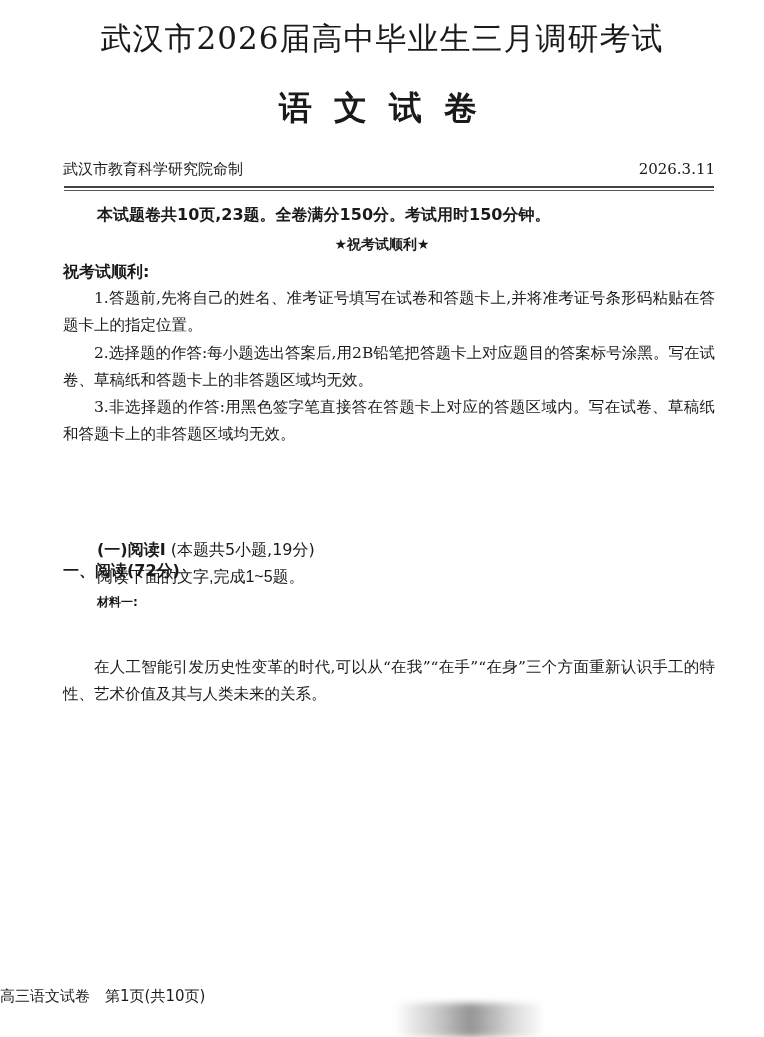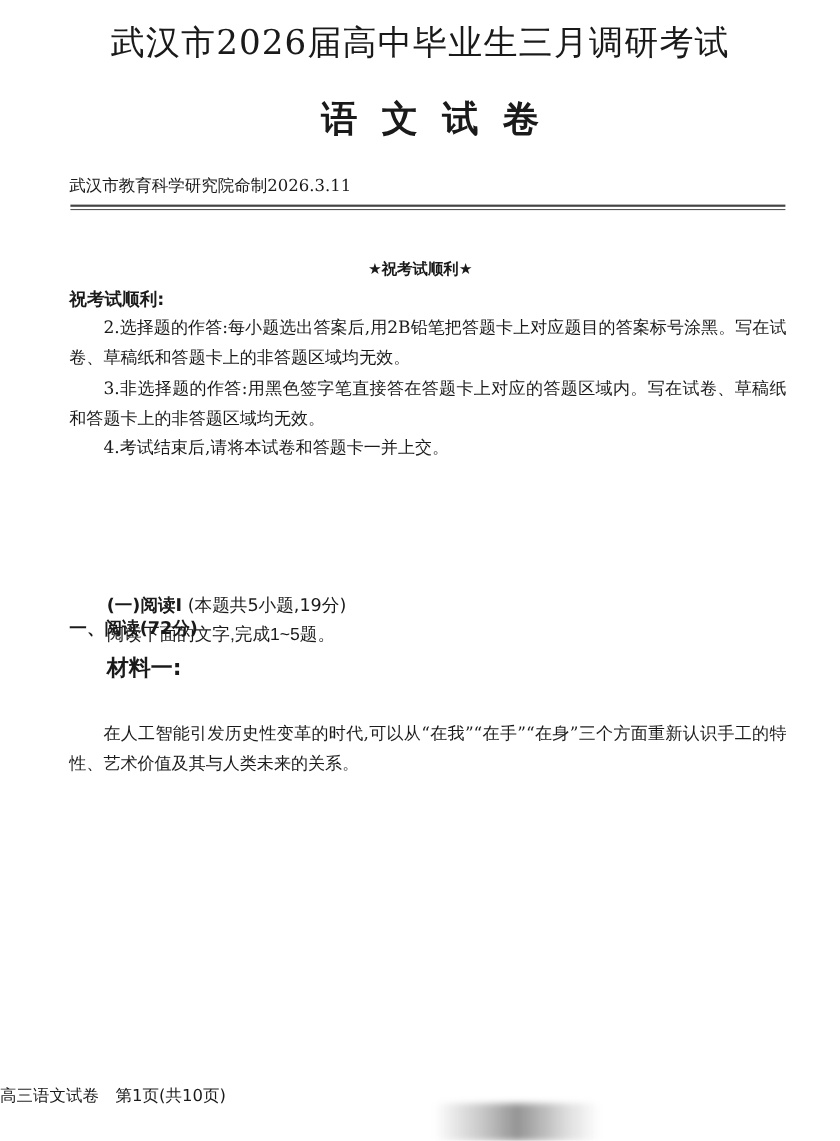--- a/index.html
+++ b/index.html
@@ -8,28 +8,28 @@
       color: #1a1a1a;
       font-family: "DejaVu Serif", "Liberation Serif", serif;
     }
     .page { position: absolute; left: 0; top: 0; width: 764px; height: 1037px; }
     .title {
       position: absolute; left: 0; width: 764px; text-align: center;
       top: 18px; font-size: 31px; letter-spacing: 1px; font-weight: normal;
       font-family: "DejaVu Serif", "Liberation Serif", serif;
     }
     .subject {
-      position: absolute; left: 16px; width: 740px; text-align: center;
+      position: absolute; left: 3px; width: 740px; text-align: center;
       top: 86px; font-size: 33px; font-weight: bold; letter-spacing: 22px;
       padding-left: 32px; box-sizing: border-box;
       font-family: "DejaVu Sans", "Liberation Sans", sans-serif;
     }
     .meta-row {
       position: absolute; left: 63px; width: 652px; top: 160px;
-      font-size: 15px; display: flex; 
+      font-size: 15px; display: flex; justify-content: space-between;
     }
     .rule {
       position: absolute; left: 64px; width: 650px; top: 186px; height: 5px;
       border-top: 2px solid #444; border-bottom: 1.5px solid #555; box-sizing: border-box;
     }
     .intro {
       position: absolute; left: 97px; top: 205px; font-size: 16px; font-weight: bold;
       font-family: "DejaVu Sans", "Liberation Sans", sans-serif;
     }
     .blessing {
@@ -55,21 +55,21 @@
     .sub-head {
       position: absolute; left: 97px; top: 540px; font-size: 16px;
       font-family: "DejaVu Sans", "Liberation Sans", sans-serif;
     }
     .sub-head .b { font-weight: bold; }
     .instr {
       position: absolute; left: 97px; top: 567px; font-size: 16px;
       font-family: Liberation Sans, sans-serif;
     }
     .material {
-      position: absolute; left: 97px; top: 594px; font-size: 20px; font-weight: bold;
+      position: absolute; left: 97px; top: 594px; font-size: 12px; font-weight: bold;
       font-family: "DejaVu Sans", "Liberation Sans", sans-serif;
     }
     .passage { top: 654px; }
     .footer {
       position: absolute; left: 0; width: 764px; text-align: left; top: 987px;
       font-size: 15px; word-spacing: 6px;
       font-family: "DejaVu Sans", "Liberation Sans", sans-serif;
     }
     .watermark {
       position: absolute; left: 395px; top: 1003px; width: 150px; height: 34px;
@@ -82,27 +82,28 @@
 
 <div class="page">
   <div class="title">武汉市2026届高中毕业生三月调研考试</div>
   <div class="subject">语文试卷</div>
   <div class="meta-row">
     <span>武汉市教育科学研究院命制</span>
     <span>2026.3.11</span>
   </div>
   <div class="rule"></div>
 
+  <div class="intro">本试题卷共10页,23题。全卷满分150分。考试用时150分钟。</div>
   <div class="blessing">★祝考试顺利★</div>
 
   <div class="notes-head">祝考试顺利:</div>
   <div class="body-block notes">
+    <p>1.答题前,先将自己的姓名、准考证号填写在试卷和答题卡上,并将准考证号条形码粘贴在答题卡上的指定位置。</p>
     <p>2.选择题的作答:每小题选出答案后,用2B铅笔把答题卡上对应题目的答案标号涂黑。写在试卷、草稿纸和答题卡上的非答题区域均无效。</p>
     <p>3.非选择题的作答:用黑色签字笔直接答在答题卡上对应的答题区域内。写在试卷、草稿纸和答题卡上的非答题区域均无效。</p>
-    <p>4.考试结束后,请将本试卷和答题卡一并上交。</p>
   </div>
 
   <div class="sec-head">一、阅读(72分)</div>
   <div class="sub-head">
     <span class="b">(一)阅读Ⅰ</span>
     <span>(本题共5小题,19分)</span>
   </div>
   <div class="instr">阅读下面的文字,完成1~5题。</div>
   <div class="material">材料一:</div>
 

